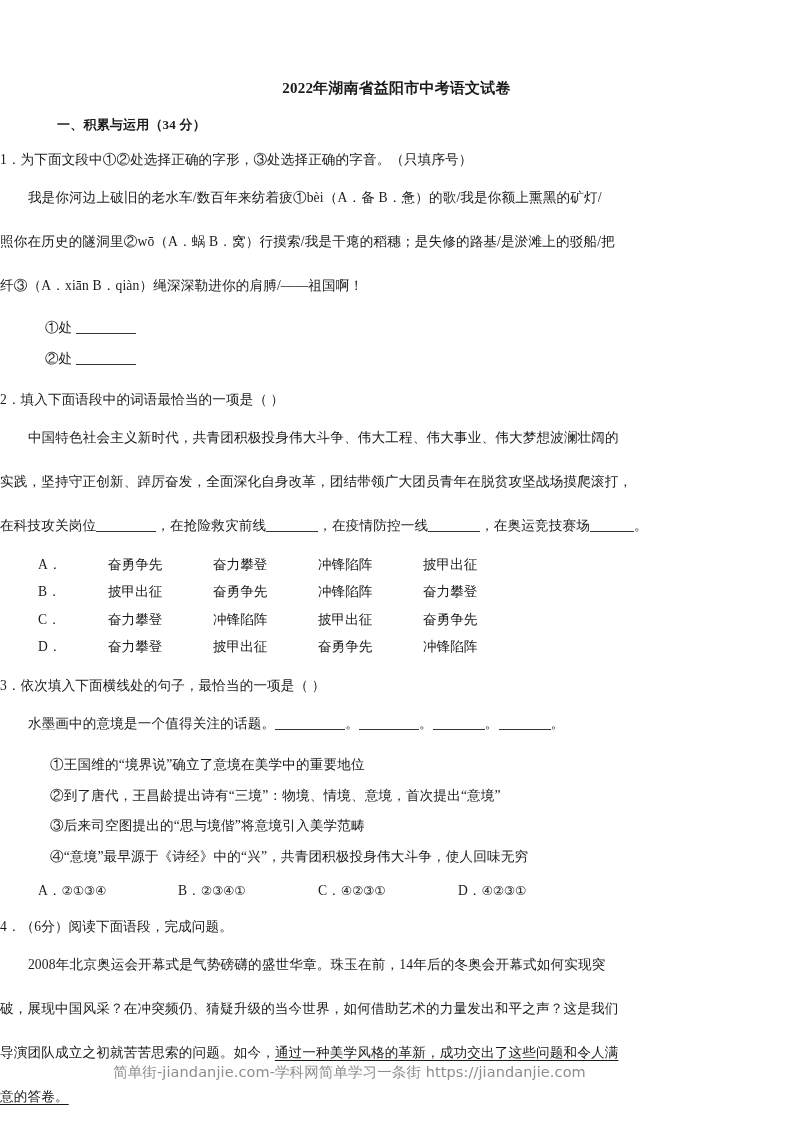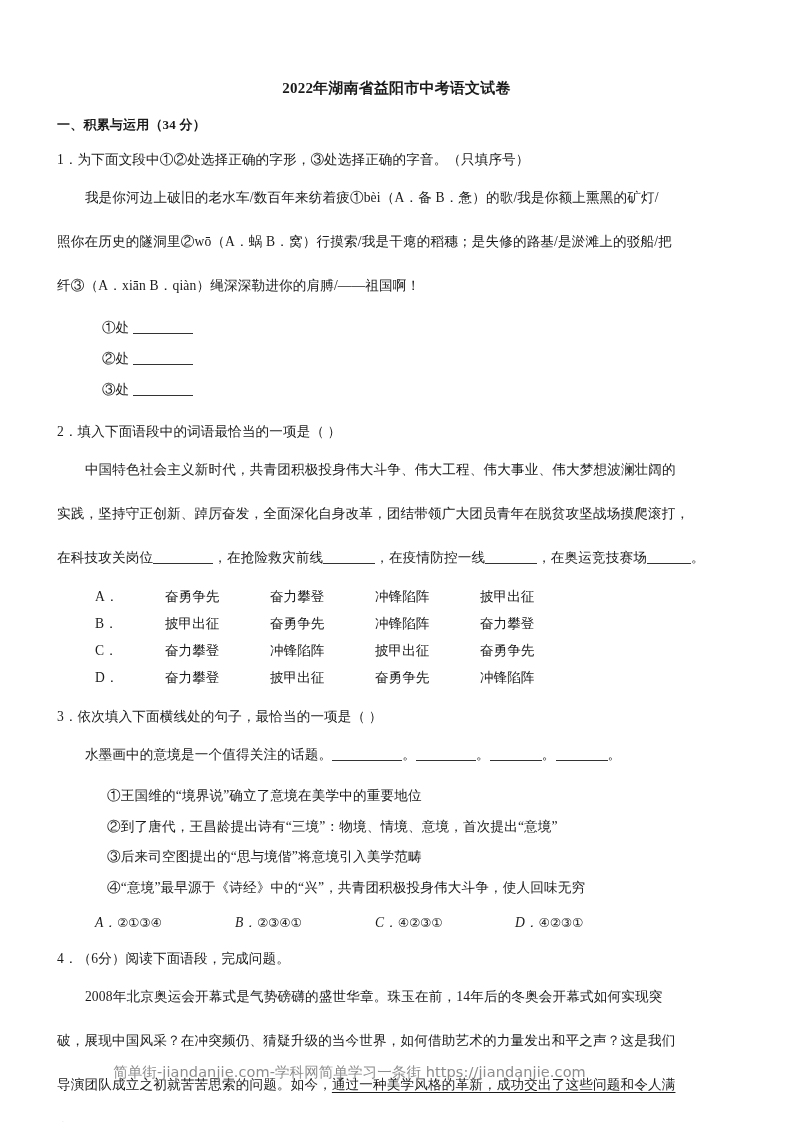--- a/index.html
+++ b/index.html
@@ -32,21 +32,20 @@
   }
   .section-heading {
     font-size: 13px;
     font-weight: bold;
     margin: 0;
     padding-left: 57px;
     padding-top: 18px;
     letter-spacing: 0.2px;
   }
   .q {
-    padding-left: 57px;
     padding-right: 48px;
     font-size: 13.6px;
     line-height: 1.55;
   }
   .q-stem {
     margin-top: 15px;
     text-indent: 0;
     letter-spacing: 0.1px;
   }
   .q-num {
@@ -84,21 +83,21 @@
   }
   .opt-row { display: flex; }
   .opt-label { width: 70px; flex: 0 0 auto; letter-spacing:0.2px;}
   .opt-cell { width: 105px; flex: 0 0 auto; }
   .inline-opts {
     margin-top: 8px;
     padding-left: 38px;
     font-size: 13.6px;
     display: flex;
   }
-  .inline-opts .io { width: 140px; flex: 0 0 auto; font-style: italic; }
+  .inline-opts .io { width: 140px; flex: 0 0 auto; }
   .numlist {
     margin-top: 10px;
     padding-left: 50px;
     font-size: 13.6px;
     line-height: 2.25;
   }
   .numlist div { letter-spacing: 0.15px; }
   .uline { text-decoration: underline; text-underline-offset: 3px; }
   .circ { font-family: "DejaVu Sans", sans-serif; font-size: 12.5px; }
   .footer {
@@ -137,24 +136,20 @@
     </div>
     <div class="blank-line">
       <div class="row">
         <span>①处</span>
         <span class="ul-blank w60"></span>
       </div>
       <div class="row">
         <span>②处</span>
         <span class="ul-blank w60"></span>
       </div>
-      <div class="row">
-        <span>③处</span>
-        <span class="ul-blank w60"></span>
-      </div>
     </div>
   </div>
 
   <div class="q">
     <div class="q-stem">
       <span class="q-num">2．</span><span>填入下面语段中的词语最恰当的一项是（      ）</span>
     </div>
     <div class="passage">
       <span>中国特色社会主义新时代，共青团积极投身伟大斗争、伟大工程、伟大事业、伟大梦想波澜壮阔的</span>
     </div>

